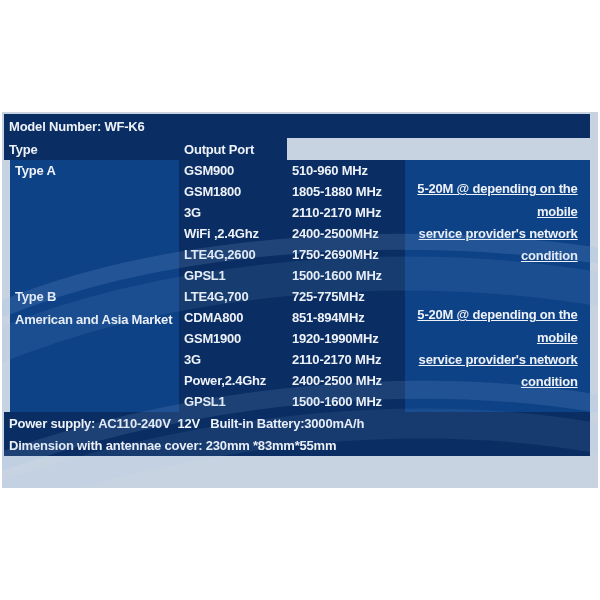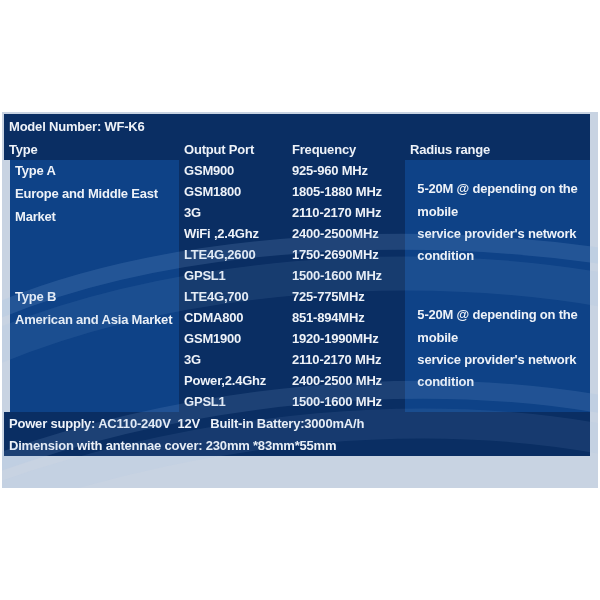--- a/index.html
+++ b/index.html
@@ -44,23 +44,24 @@
   .bright { background: #0e4287; }
   .span-all { grid-column: 1 / 5; }
   .type-cell {
     flex-direction: column;
     align-items: flex-start;
     line-height: 1.75;
     margin-left: 6px;
   }
   .radius-cell {
     justify-content: center;
-    text-align: left;
+    text-align: right;
     white-space: pre-line;
     line-height: 1.72;
+    text-decoration: underline;
   }
   .pre { white-space: pre; text-align: right; }
   .swirls {
     position: absolute;
     left: 2px;
     top: 112px;
     width: 596px;
     height: 376px;
     pointer-events: none;
     z-index: 2;
@@ -70,34 +71,31 @@
 <body>
 
 <div class="page">
 
   <div class="spec-table">
 
     <div class="cell dark span-all" style="grid-row:1">Model Number: WF-K6</div>
 
     <div class="cell dark" style="grid-area:2/2">Output Port</div>
     <div class="cell dark" style="grid-area:2/1">Type</div>
-    <div class="cell dark" style="grid-area:2/3">Frequency</div>
-    <div class="cell dark" style="grid-area:2/4">Radius range</div>
 
     <div class="cell bright type-cell" style="grid-area:3/1/9/2">
       <span>Type A</span>
-      <span>Europe and Middle East Market</span>
     </div>
     <div class="cell bright radius-cell" style="grid-area:3/4/9/5">5-20M @ depending on the
 mobile
 service provider's network
 condition</div>
 
     <div class="cell dark" style="grid-area:3/2">GSM900</div>
-    <div class="cell dark" style="grid-area:3/3">925-960 MHz</div>
+    <div class="cell dark" style="grid-area:3/3">510-960 MHz</div>
     <div class="cell dark" style="grid-area:4/2">GSM1800</div>
     <div class="cell dark" style="grid-area:4/3">1805-1880 MHz</div>
     <div class="cell dark" style="grid-area:5/2">3G</div>
     <div class="cell dark" style="grid-area:5/3">2110-2170 MHz</div>
     <div class="cell dark" style="grid-area:6/2">WiFi ,2.4Ghz</div>
     <div class="cell dark" style="grid-area:6/3">2400-2500MHz</div>
     <div class="cell dark" style="grid-area:7/2">LTE4G,2600</div>
     <div class="cell dark" style="grid-area:7/3">1750-2690MHz</div>
     <div class="cell dark" style="grid-area:8/2">GPSL1</div>
     <div class="cell dark" style="grid-area:8/3">1500-1600 MHz</div>

